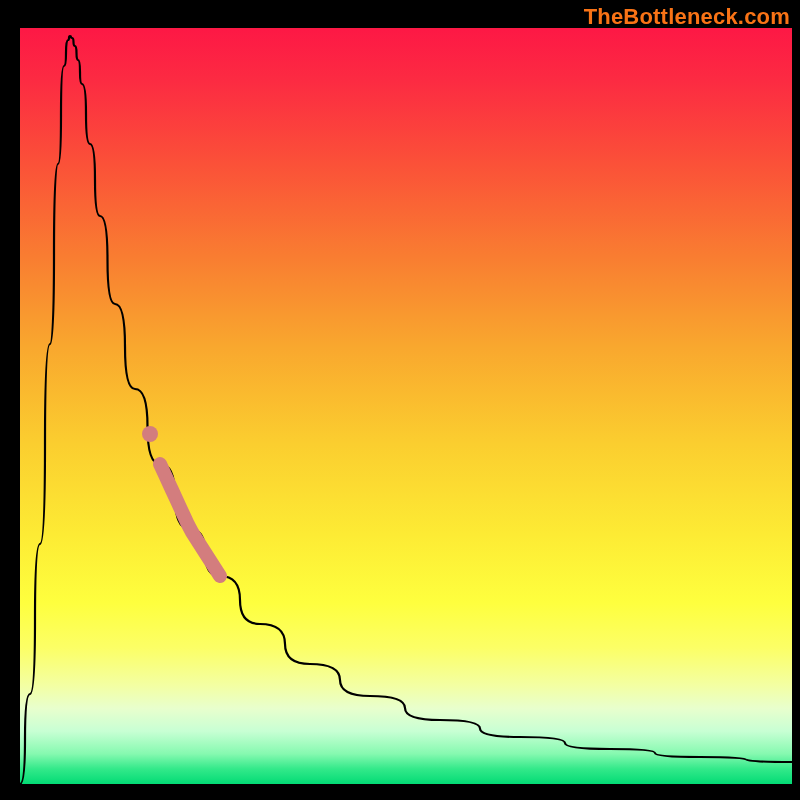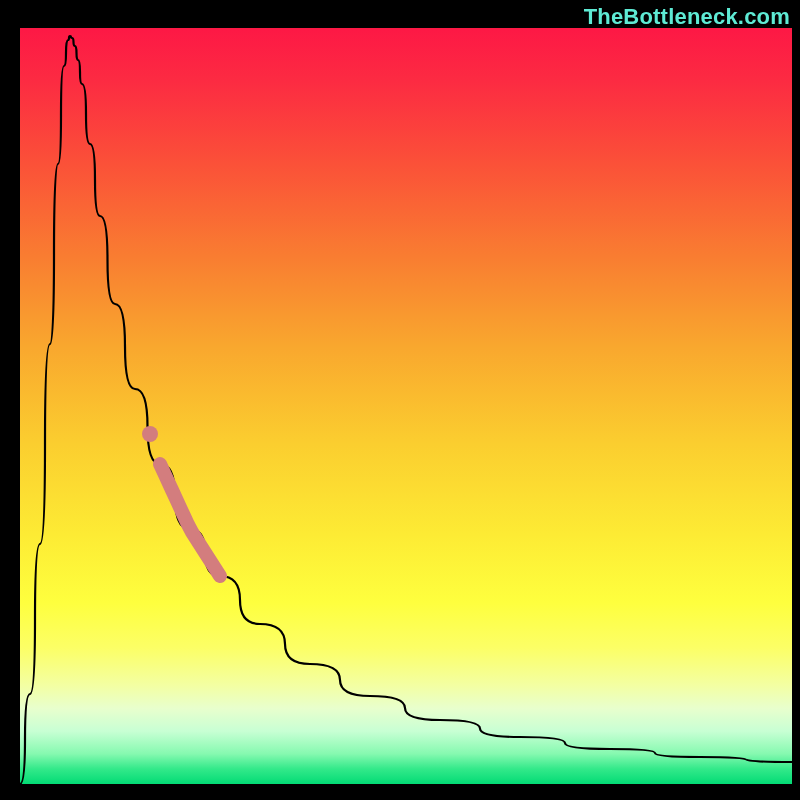--- a/index.html
+++ b/index.html
@@ -14,21 +14,21 @@
   .frame {
     position: relative;
     width: 800px;
     height: 800px;
     background: #000;
   }
   .watermark {
     position: absolute;
     top: 4px;
     right: 10px;
-    color: #5eead4;
+    color: #f97316;
     font-size: 22px;
     font-weight: 600;
     letter-spacing: 0.2px;
     z-index: 20;
   }
   .plot-area {
     position: absolute;
     left: 20px;
     top: 28px;
     width: 772px;

